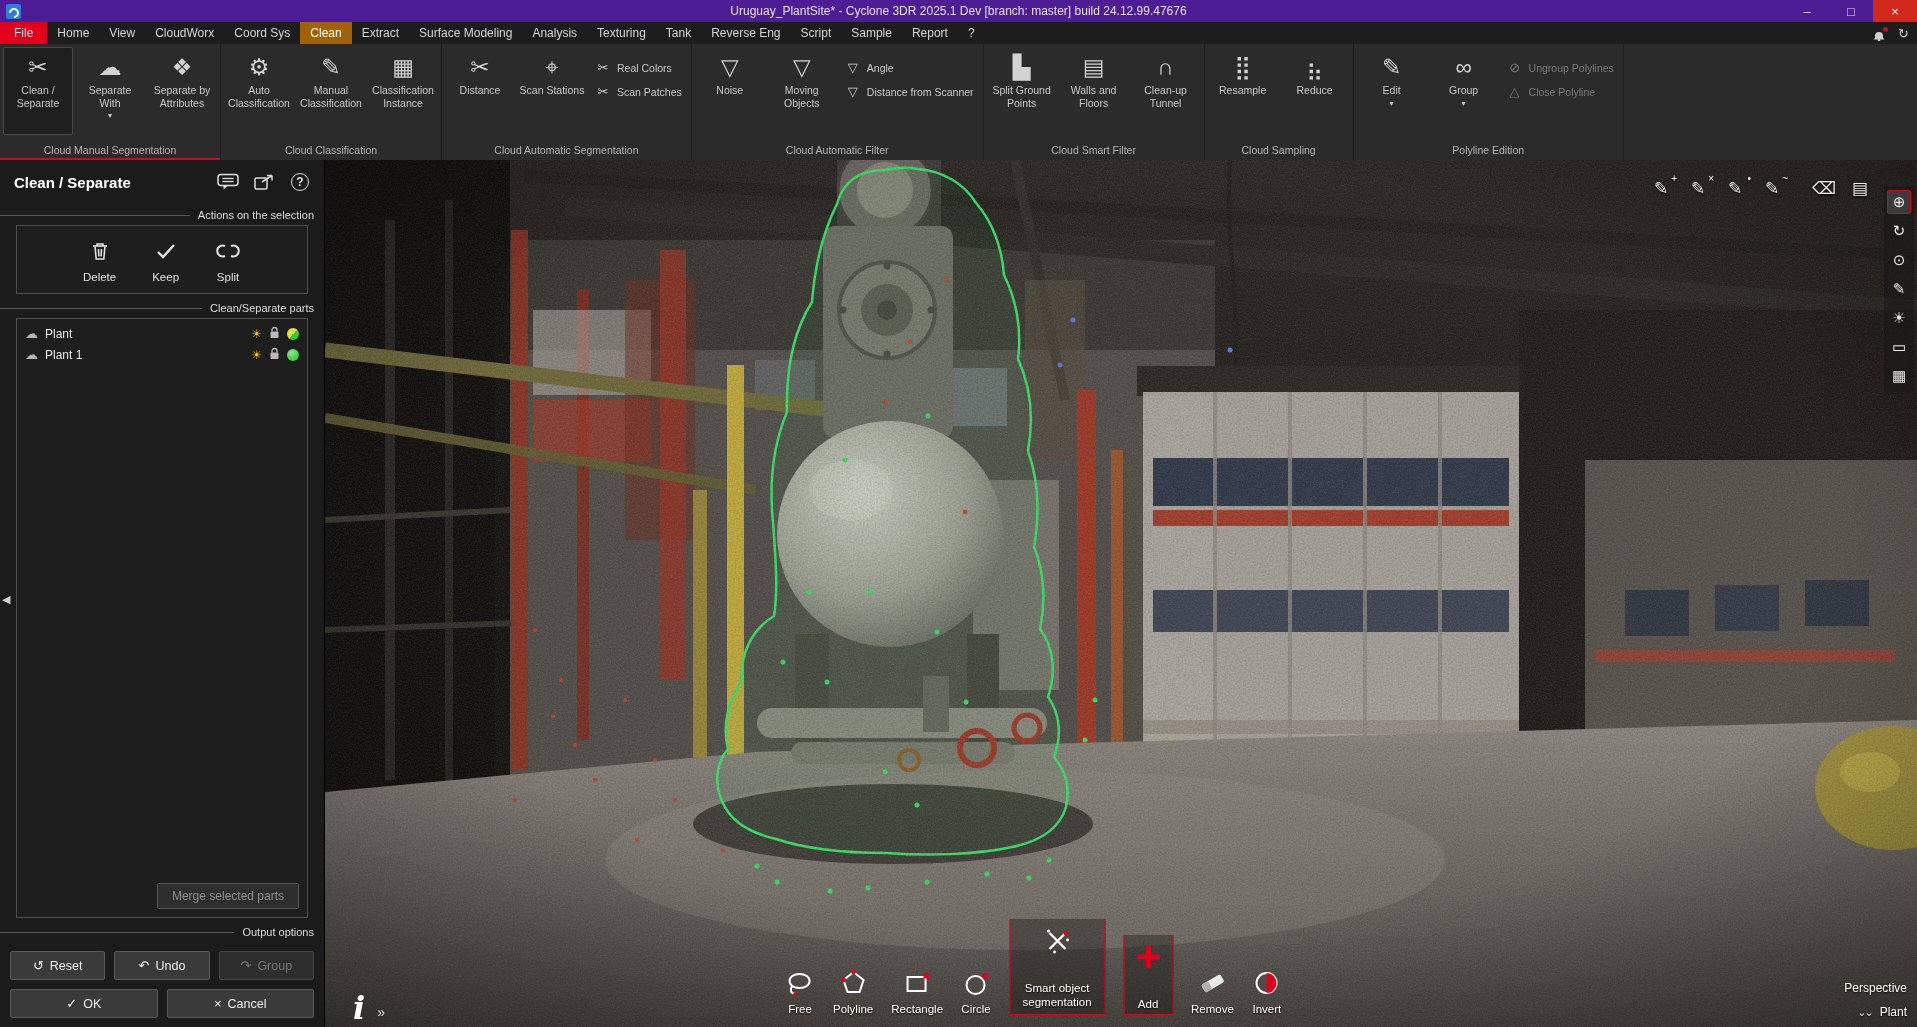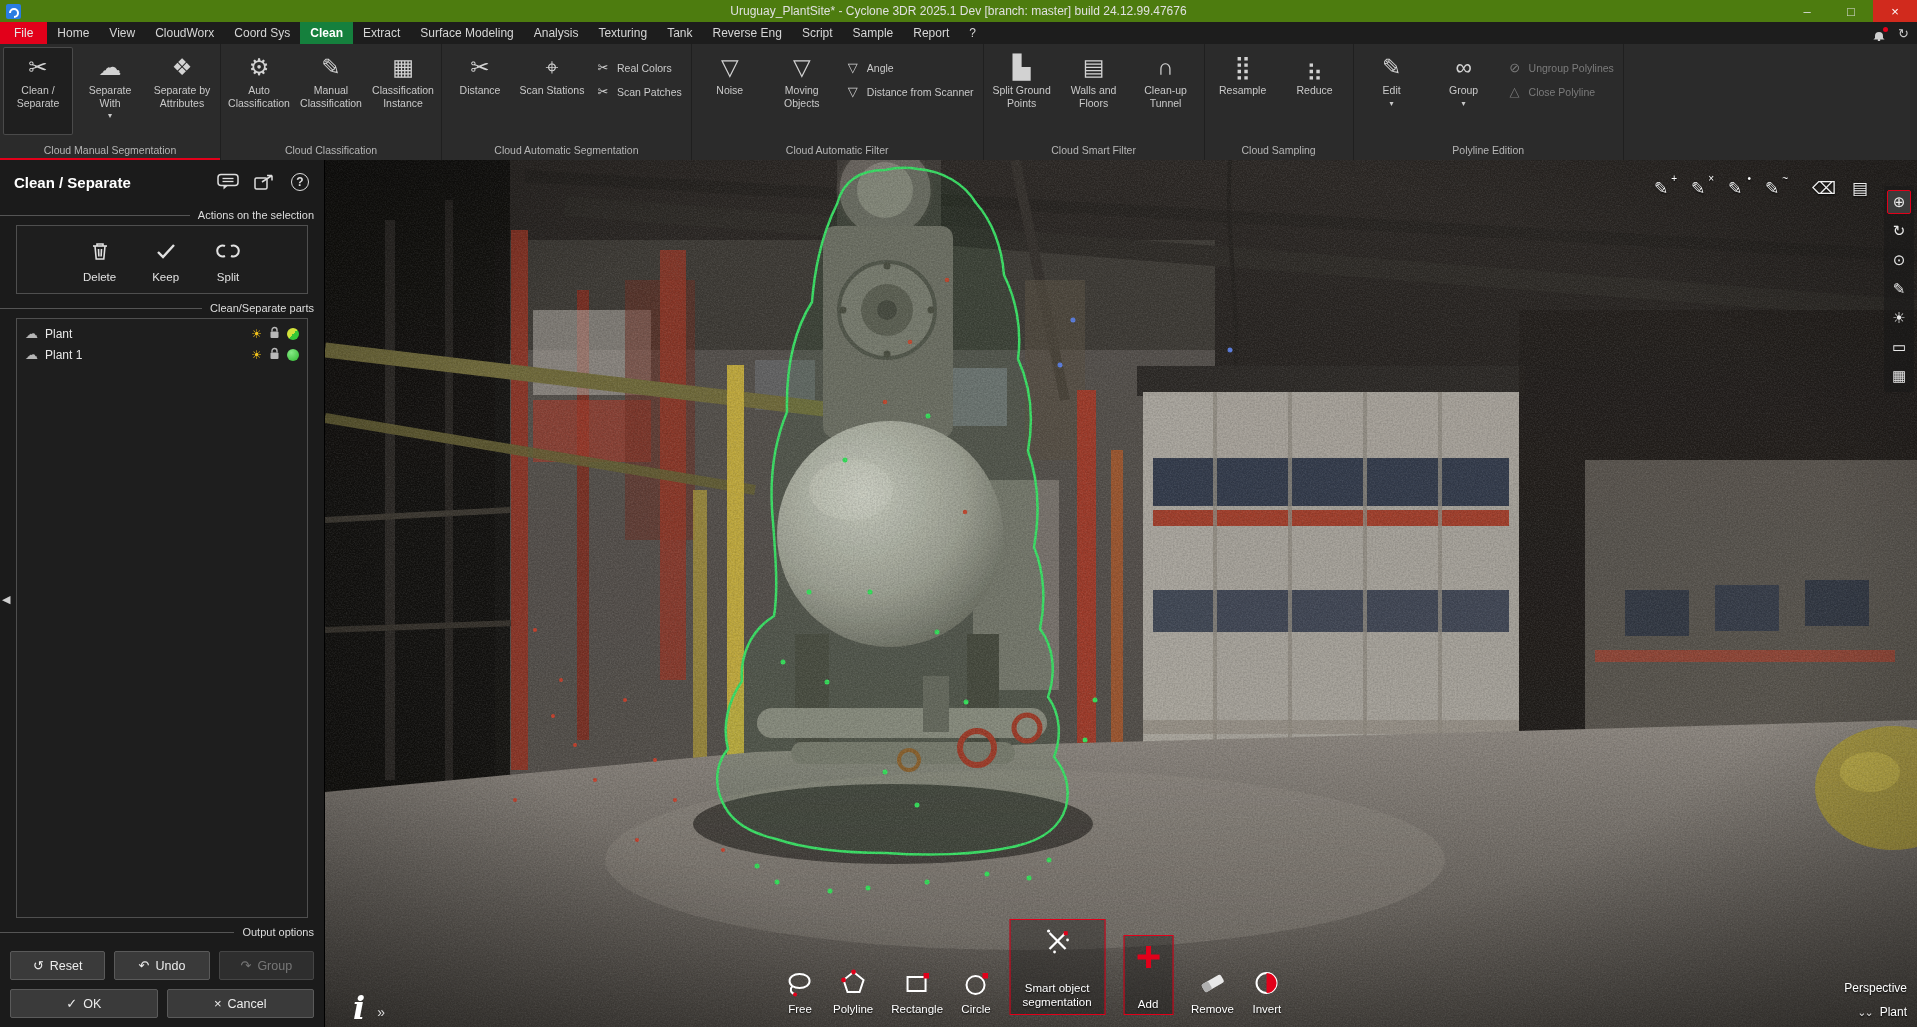--- a/index.html
+++ b/index.html
@@ -1,32 +1,32 @@
 <!DOCTYPE html>
 <html><head>
 <meta charset="utf-8">
 <style>
   :root{ --accent:#e2001a; --panelbg:#1b1b1b; --ribbonbg:#2b2b2b; }
   *{box-sizing:border-box; margin:0; padding:0;}
   html,body{width:1917px;height:1027px;overflow:hidden;}
   body{font-family:"Liberation Sans",sans-serif;background:#111;color:#ddd;position:relative;}
 
   
-  .titlebar{height:22px;background:#4d7c0f;display:flex;align-items:center;position:relative;}
+  .titlebar{height:22px;background:#4c1d95;display:flex;align-items:center;position:relative;}
   .tb-title{position:absolute;left:0;right:0;text-align:center;font-size:12px;color:#e0e0e0;pointer-events:none;}
   .app-icon{margin:0 6px;display:flex;align-items:center;}
   .tb-controls{margin-left:auto;display:flex;z-index:2;}
   .tb-btn{width:44px;height:22px;display:flex;align-items:center;justify-content:center;font-size:13px;color:#ddd;}
   .tb-btn.close{background:#d12a1d;color:#fff;}
 
   
   .menubar{height:22px;background:#1d1d1d;display:flex;align-items:stretch;font-size:12px;position:relative;}
   .tab{padding:0 10px;display:flex;align-items:center;color:#d6d6d6;}
   .tab.file{background:var(--accent);color:#e5e5e5;padding:0 14px;}
-  .tab.active{background:#15803d;color:#fff;font-weight:bold;}
+  .tab.active{background:#a16207;color:#fff;}
   .menubar-right{position:absolute;right:8px;top:0;height:22px;display:flex;align-items:center;gap:12px;color:#c9c9c9;}
   .mb-icon{display:flex;align-items:center;font-size:13px;position:relative;}
   .bell-dot{position:absolute;right:-2px;top:1px;width:5px;height:5px;border-radius:50%;background:var(--accent);}
 
   
   .ribbon{height:116px;background:var(--ribbonbg);display:flex;align-items:stretch;}
   .rgroup{display:flex;flex-direction:column;position:relative;border-right:1px solid #1f1f1f;padding:3px 3px 0;}
   .ritems{flex:1;display:flex;align-items:flex-start;gap:2px;}
   .rbtn{width:70px;min-height:88px;display:flex;flex-direction:column;align-items:center;padding:5px 2px 2px;border-radius:2px;}
   .rbtn.active{background:#1f1f1f;box-shadow:inset 0 0 0 1px #4a4a4a;}
@@ -377,20 +377,23 @@
           <span class="spacer"></span>
           <span class="sun">☀</span>
           <span>
             <svg width="11" height="13">
                 <rect x="1.5" y="5.5" width="8" height="6.5" rx="1" fill="#b9b9b9"></rect>
                 <path d="M3 5.5 V4 a2.5 2.5 0 0 1 5 0 V5.5" stroke="#b9b9b9" stroke-width="1.4" fill="none"></path>
               </svg>
           </span>
           <span class="ball green"></span>
         </div>
+      </div>
+      <div class="merge-row">
+        <button class="merge-btn">Merge selected parts</button>
       </div>
     </div>
 
     <div class="seclabel">
       <span class="line"></span>
         <span class="txt">Output options</span>
     </div>
 
     <div class="panel-footer row1">
       <button class="pbtn">

